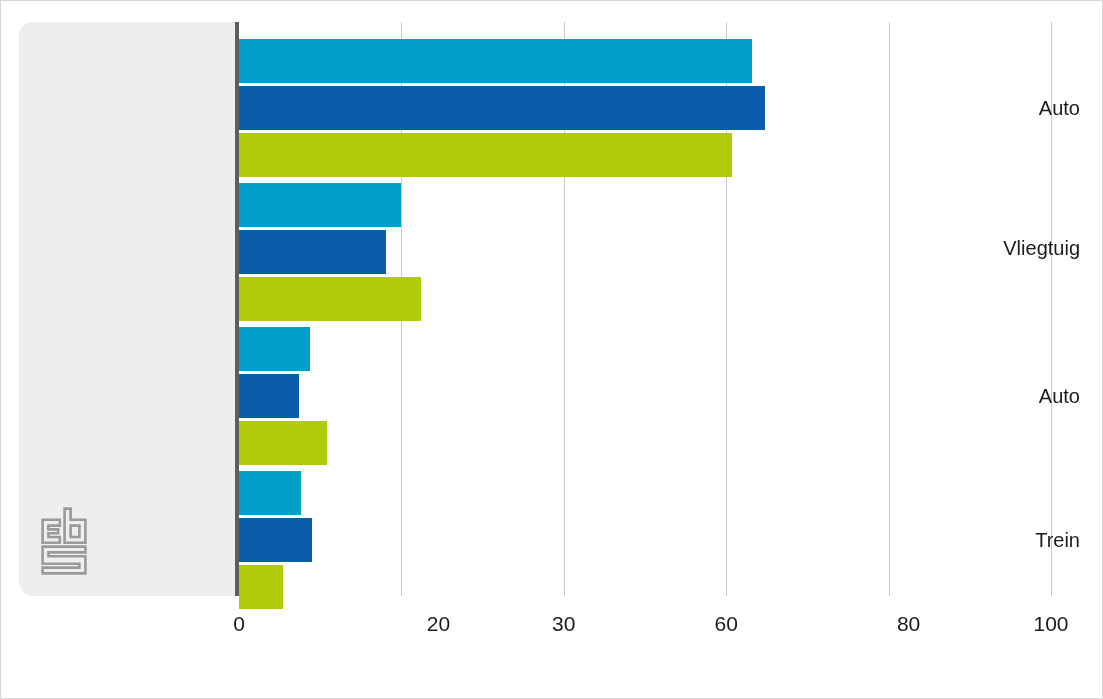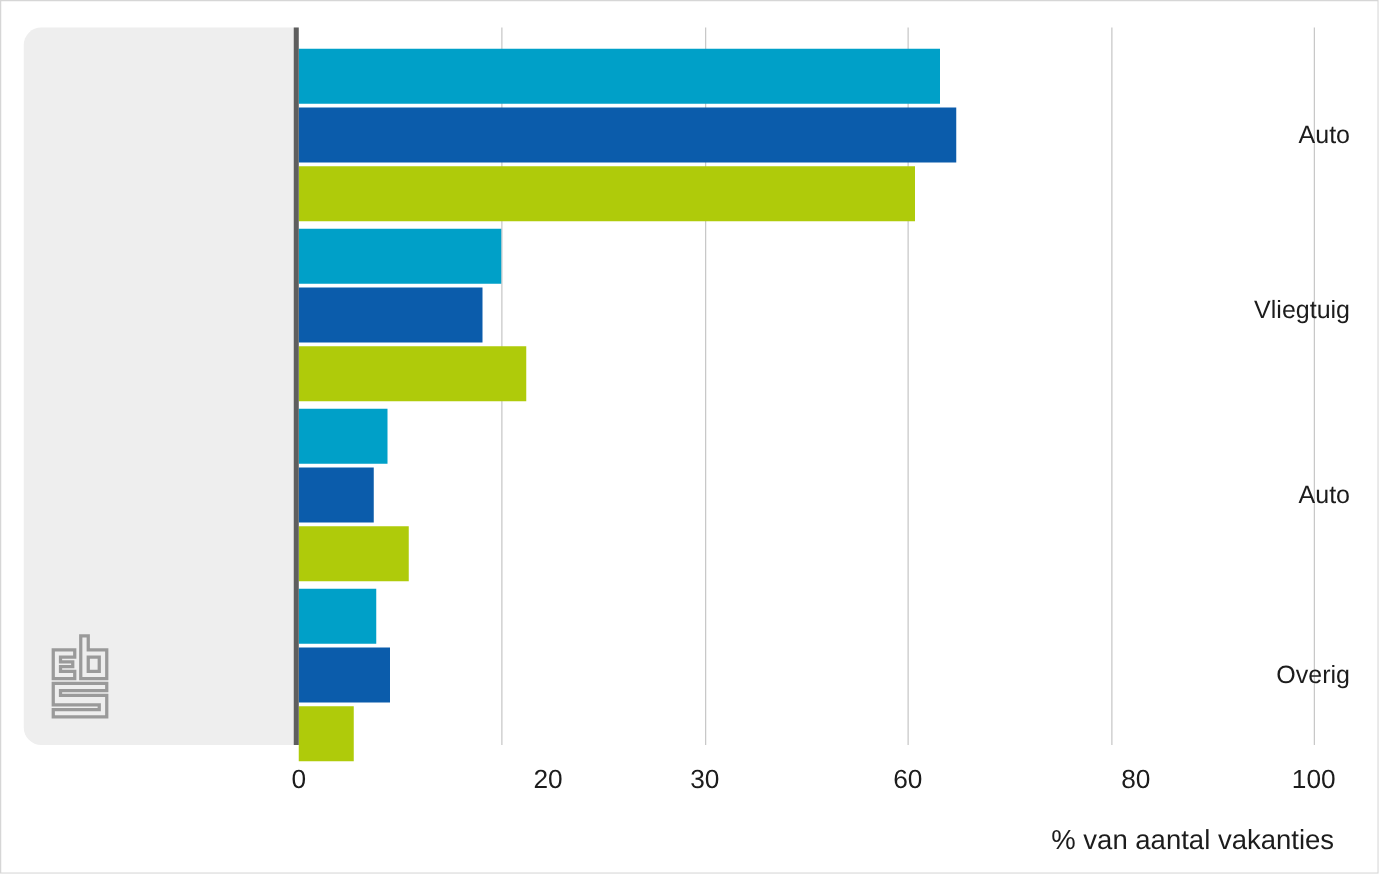--- a/index.html
+++ b/index.html
@@ -139,22 +139,21 @@
     <g fill="none" stroke="#9a9a9a" stroke-width="2.6">
       <path d="M3.6 13.8 H20.8 V19.6 H9.4 V23.4 H19.2 V27.2 H9.4 V31 H20.8 V36.8 H3.6 Z"></path>
       <path d="M25.6 2.6 H31.6 V13.8 H46.4 V36.8 H25.6 Z M31.6 19.6 V31 H40.4 V19.6 Z"></path>
       <path d="M3.6 40.6 H46.4 V46.4 H9.4 V50.2 H46.4 V67.4 H3.6 V61.6 H40.4 V57.8 H3.6 Z"></path>
     </g>
   </svg>
 
   <div class="cat-label" style="top: 97px;">Auto</div>
     <div class="cat-label" style="top: 237px;">Vliegtuig</div>
     <div class="cat-label" style="top: 385px;">Auto</div>
-    <div class="cat-label" style="top: 529px;">Overig</div>
+    <div class="cat-label" style="top: 529px;">Trein</div>
     <div class="tick-label" style="left: 238px;">0</div>
     <div class="tick-label" style="left: 400.4px; margin-left: 37px;">20</div>
     <div class="tick-label" style="left: 562.8px;">30</div>
     <div class="tick-label" style="left: 725.2px;">60</div>
     <div class="tick-label" style="left: 887.6px; margin-left: 20px;">80</div>
     <div class="tick-label" style="left: 1050px;">100</div>
-    <div id="axis-title">% van aantal vakanties</div>
 
 </div>
 
 </body></html>

